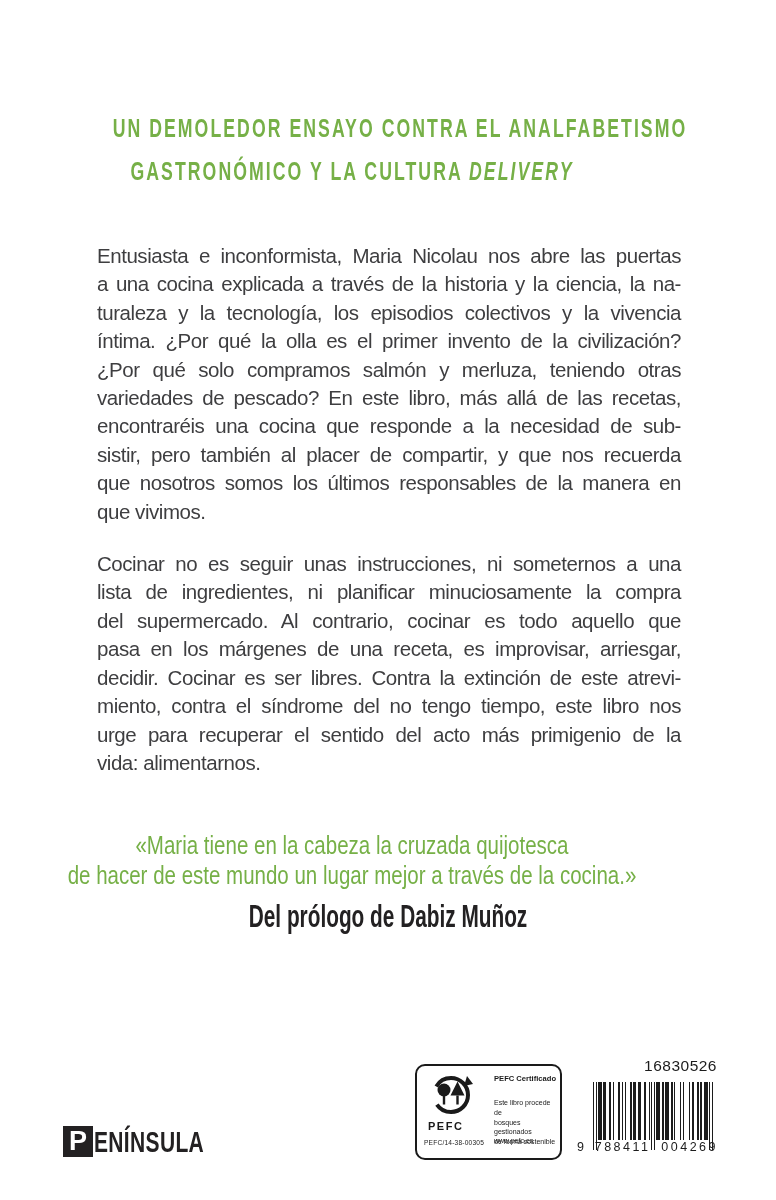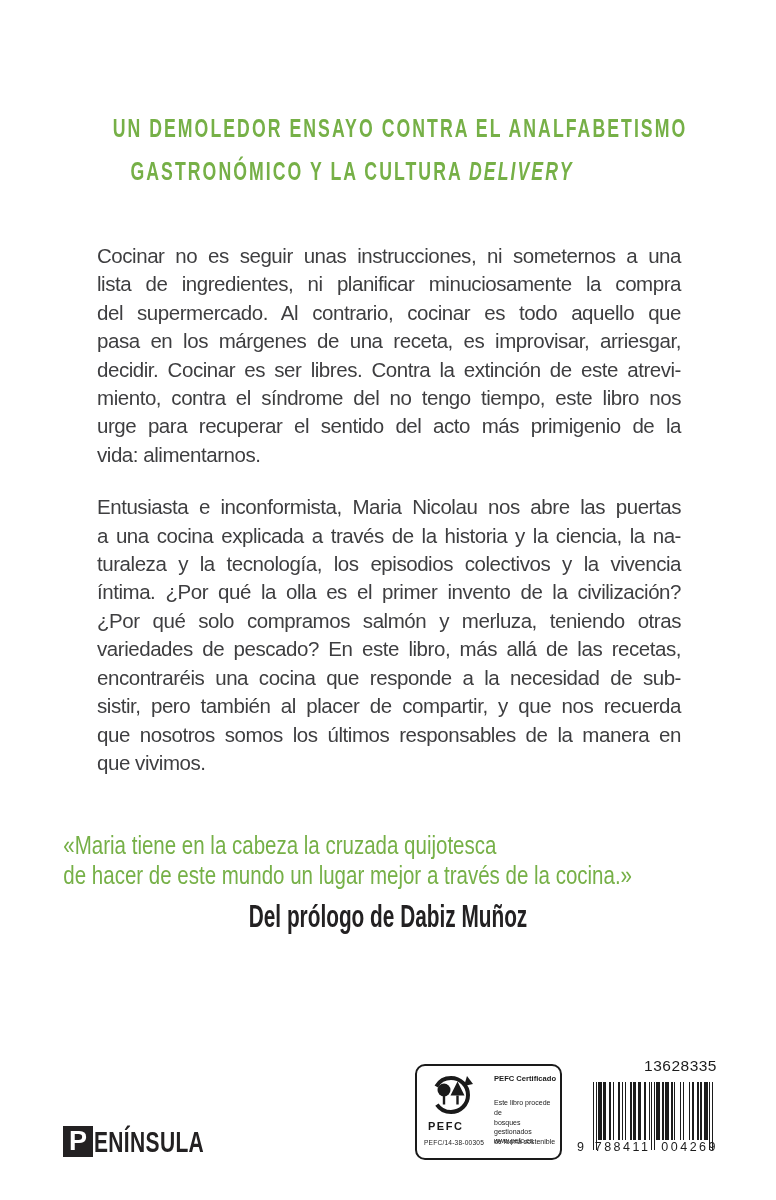--- a/index.html
+++ b/index.html
@@ -14,21 +14,21 @@
     white-space:nowrap;transform:scaleX(0.68);transform-origin:50% 50%;
   }
   .hl-line em{font-style:italic;}
   
   .synopsis{position:absolute;top:242px;left:97px;width:584px;color:var(--body_text,#3e3e40);}
   .para{font-size:20.5px;line-height:28.4px;letter-spacing:-0.45px;}
   .para + .para{margin-top:24px;}
   .t-line{text-align:justify;text-align-last:justify;}
   .para .t-line:last-child{text-align-last:left;}
   
-  .quote{position:absolute;top:830px;left:0;width:704px;color:var(--green,#76b047);}
+  .quote{position:absolute;top:830px;left:0;width:704px;text-align:center;color:var(--green,#76b047);}
   .q-line{
     font-size:25px;line-height:30px;white-space:nowrap;
     transform:scaleX(0.82);transform-origin:50% 50%;
   }
   .attribution{
     position:absolute;top:899px;left:0;width:776px;text-align:center;
     font-size:32px;line-height:34px;font-weight:bold;color:var(--ink,#232122);
     white-space:nowrap;transform:scaleX(0.65);transform-origin:50% 50%;
   }
   
@@ -69,40 +69,40 @@
 
 <div class="page">
 
   <header class="headline">
     <div class="hl-line"><span>UN DEMOLEDOR ENSAYO CONTRA EL ANALFABETISMO</span></div>
     <div class="hl-line"><span>GASTRONÓMICO Y LA CULTURA </span><em>DELIVERY</em></div>
   </header>
 
   <section class="synopsis">
     <div class="para">
-        <div class="t-line">Cocinar no es seguir unas instrucciones, ni someternos a una</div>
-        <div class="t-line">lista de ingredientes, ni planificar minuciosamente la compra</div>
-        <div class="t-line">del supermercado. Al contrario, cocinar es todo aquello que</div>
-        <div class="t-line">pasa en los márgenes de una receta, es improvisar, arriesgar,</div>
-        <div class="t-line">decidir. Cocinar es ser libres. Contra la extinción de este atrevi-</div>
-        <div class="t-line">miento, contra el síndrome del no tengo tiempo, este libro nos</div>
-        <div class="t-line">urge para recuperar el sentido del acto más primigenio de la</div>
-        <div class="t-line">vida: alimentarnos.</div>
-      </div>
-    <div class="para">
         <div class="t-line">Entusiasta e inconformista, Maria Nicolau nos abre las puertas</div>
         <div class="t-line">a una cocina explicada a través de la historia y la ciencia, la na-</div>
         <div class="t-line">turaleza y la tecnología, los episodios colectivos y la vivencia</div>
         <div class="t-line">íntima. ¿Por qué la olla es el primer invento de la civilización?</div>
         <div class="t-line">¿Por qué solo compramos salmón y merluza, teniendo otras</div>
         <div class="t-line">variedades de pescado? En este libro, más allá de las recetas,</div>
         <div class="t-line">encontraréis una cocina que responde a la necesidad de sub-</div>
         <div class="t-line">sistir, pero también al placer de compartir, y que nos recuerda</div>
         <div class="t-line">que nosotros somos los últimos responsables de la manera en</div>
         <div class="t-line">que vivimos.</div>
+      </div>
+    <div class="para">
+        <div class="t-line">Cocinar no es seguir unas instrucciones, ni someternos a una</div>
+        <div class="t-line">lista de ingredientes, ni planificar minuciosamente la compra</div>
+        <div class="t-line">del supermercado. Al contrario, cocinar es todo aquello que</div>
+        <div class="t-line">pasa en los márgenes de una receta, es improvisar, arriesgar,</div>
+        <div class="t-line">decidir. Cocinar es ser libres. Contra la extinción de este atrevi-</div>
+        <div class="t-line">miento, contra el síndrome del no tengo tiempo, este libro nos</div>
+        <div class="t-line">urge para recuperar el sentido del acto más primigenio de la</div>
+        <div class="t-line">vida: alimentarnos.</div>
       </div>
   </section>
 
   <section class="quote">
       <div class="q-line">«Maria tiene en la cabeza la cruzada quijotesca</div>
       <div class="q-line">de hacer de este mundo un lugar mejor a través de la cocina.»</div>
     </section>
   <div class="attribution">Del prólogo de Dabiz Muñoz</div>
 
   <footer>
@@ -130,21 +130,21 @@
       <div class="pefc-title">PEFC Certificado</div>
       <div class="pefc-body">
           <div>Este libro procede de</div>
           <div>bosques gestionados</div>
           <div>de forma sostenible</div>
         </div>
       <div class="pefc-url">www.pefc.es</div>
     </div>
 
     <div class="barcode">
-      <div class="bc-top">13628335</div>
+      <div class="bc-top">16830526</div>
       <svg id="bars-svg" class="bc-svg" width="120" height="68" viewBox="0 0 95 68" preserveAspectRatio="none" shape-rendering="crispEdges" aria-hidden="true">
           <rect x="0" y="0" width="1" height="68"></rect>
           <rect x="2" y="0" width="1" height="68"></rect>
           <rect x="4" y="0" width="3" height="58"></rect>
           <rect x="8" y="0" width="2" height="58"></rect>
           <rect x="13" y="0" width="1" height="58"></rect>
           <rect x="16" y="0" width="1" height="58"></rect>
           <rect x="20" y="0" width="1" height="58"></rect>
           <rect x="23" y="0" width="1" height="58"></rect>
           <rect x="25" y="0" width="1" height="58"></rect>

